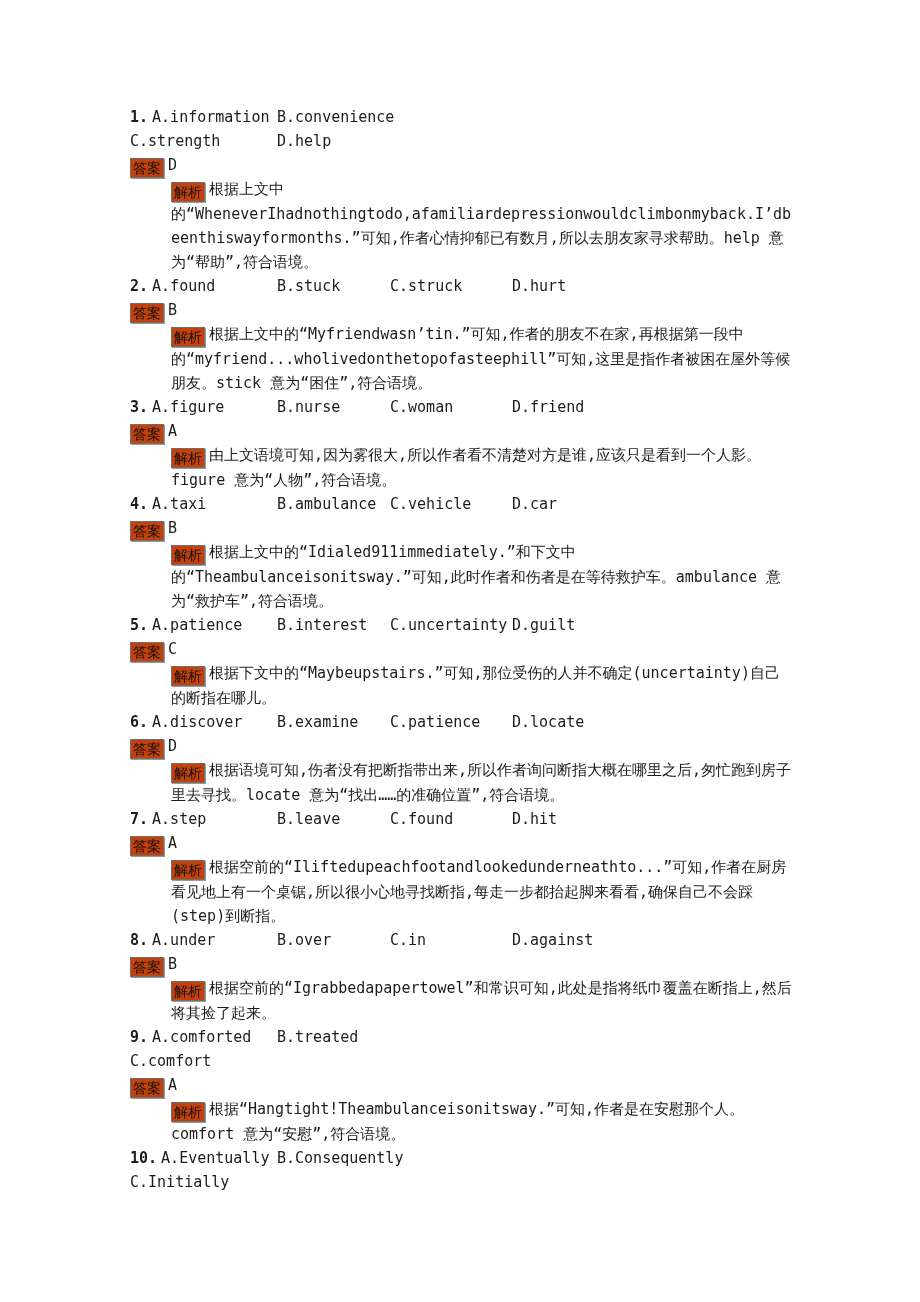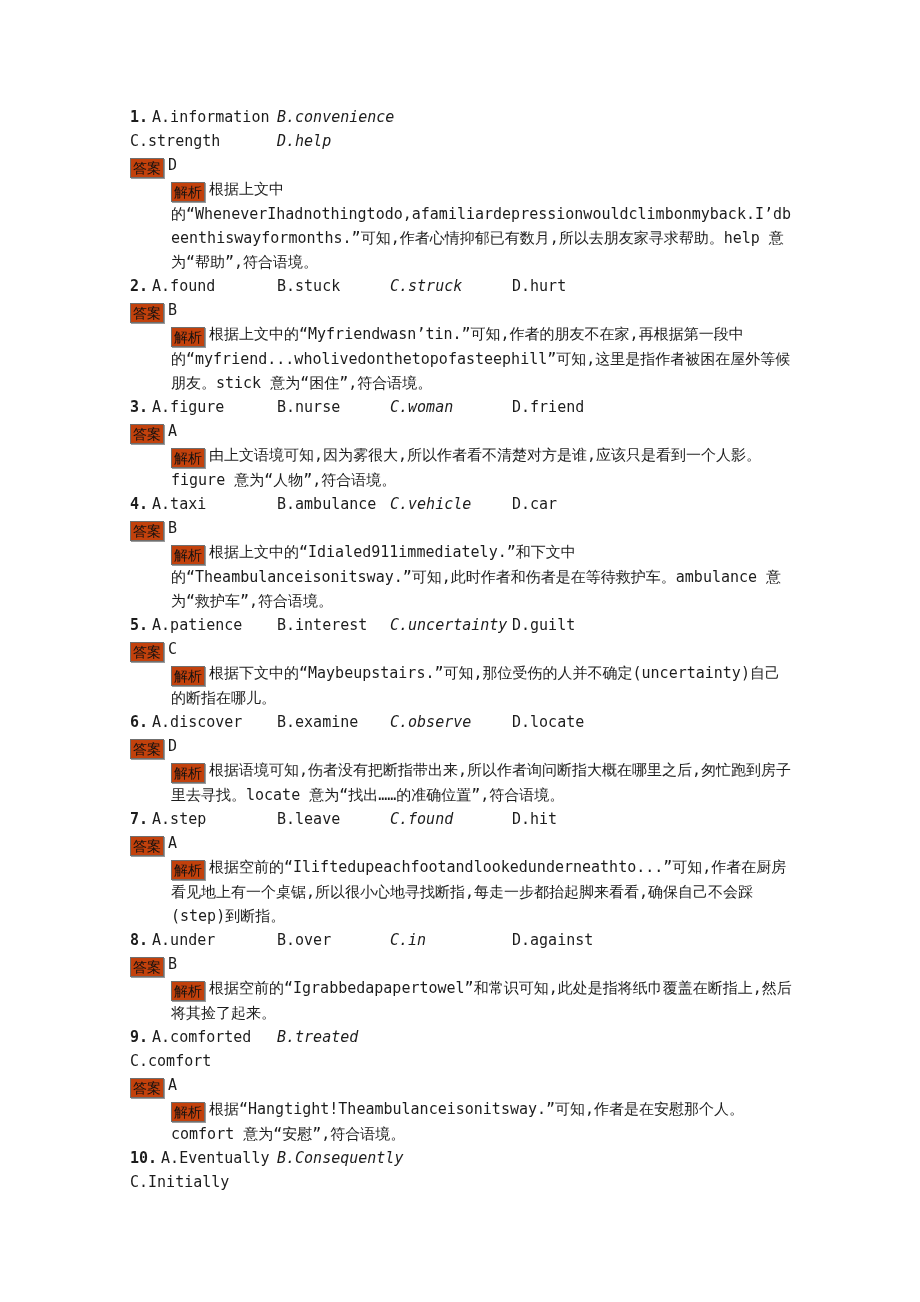--- a/index.html
+++ b/index.html
@@ -20,24 +20,24 @@
   }
   .content {
     box-sizing: border-box;
     padding: 105px 127px 0 130px;
   }
   .question { margin: 0; }
   .opt-row { display: flex; }
   .opt-cell { display: inline-block; white-space: nowrap; }
   .cols4 .col0 { width: 147px; }
   .cols4 .col1 { width: 113px; }
-  .cols4 .col2 { width: 122px; font-style: italic; }
+  .cols4 .col2 { width: 122px; }
   .cols4 .col3 { flex: 1; }
   .cols2 .col0 { width: 147px; }
-  .cols2 .col1 { flex: 1; font-style: italic; }
+  .cols2 .col1 { flex: 1; }
   .q-num {
     font-weight: bold;
     margin-right: 4px;
   }
   .tag {
     display: inline-block;
     box-sizing: border-box;
     border: 1px solid #6f6f6f;
     background: #c2410c;
     box-shadow: 1px 1px 0 #9a9a9a;
@@ -148,21 +148,21 @@
     <div class="analysis">
       <span class="tag">解析</span><span class="analysis-text">根据下文中的“Maybeupstairs.”可知,那位受伤的人并不确定(uncertainty)自己的断指在哪儿。</span>
     </div>
   </section>
 
   <section class="question">
     <div class="option-rows">
           <div class="opt-row cols4">
             <span class="opt-cell col0"><span class="q-num">6.</span><span class="opt-text">A.discover</span></span>
             <span class="opt-cell col1"><span class="opt-text">B.examine</span></span>
-            <span class="opt-cell col2"><span class="opt-text">C.observe</span></span>
+            <span class="opt-cell col2"><span class="opt-text">C.patience</span></span>
             <span class="opt-cell col3"><span class="opt-text">D.locate</span></span>
           </div>
         </div>
     <div class="answer-line">
       <span class="tag">答案</span><span class="answer-letter">D</span>
     </div>
     <div class="analysis">
       <span class="tag">解析</span><span class="analysis-text">根据语境可知,伤者没有把断指带出来,所以作者询问断指大概在哪里之后,匆忙跑到房子里去寻找。locate 意为“找出……的准确位置”,符合语境。</span>
     </div>
   </section>

